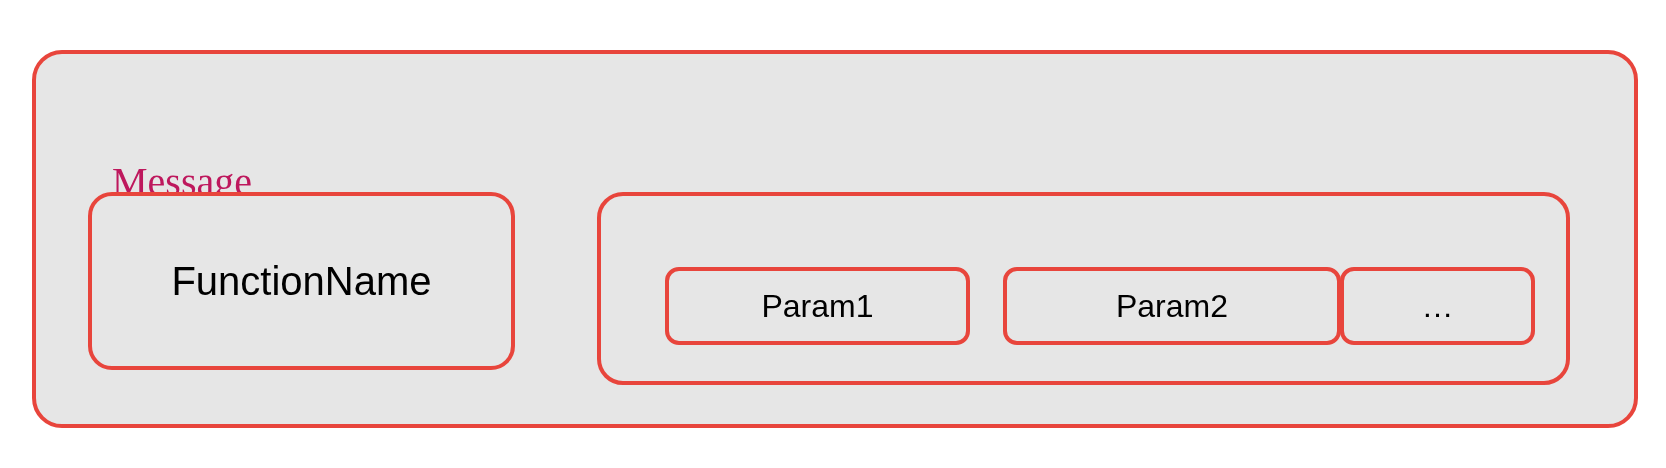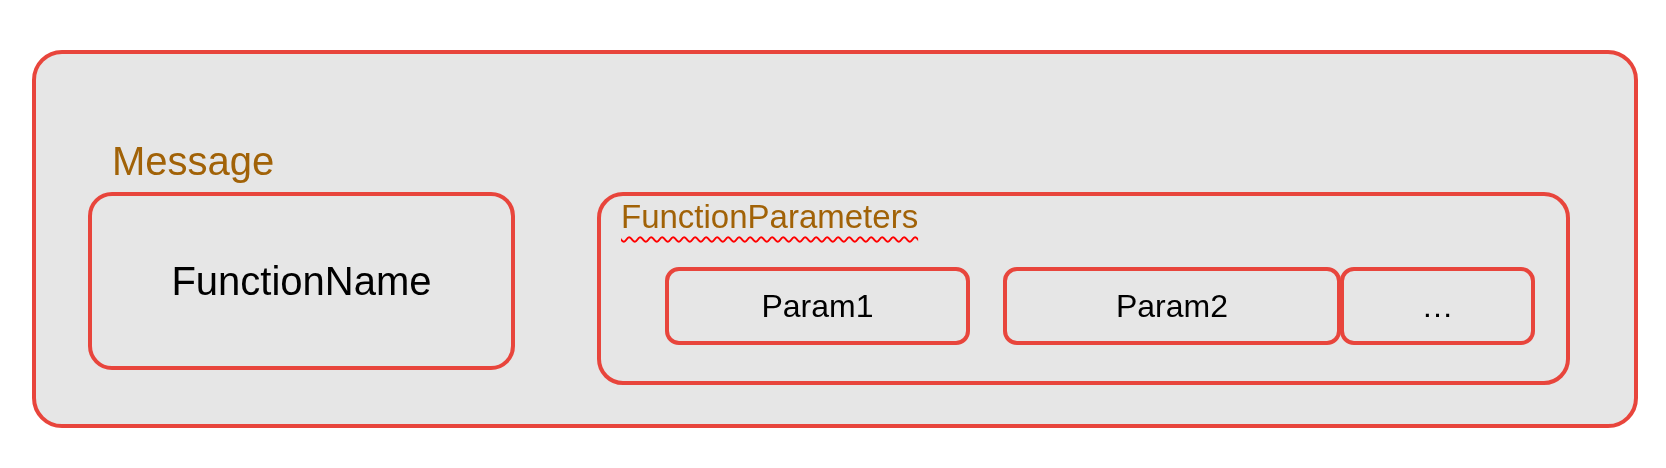--- a/index.html
+++ b/index.html
@@ -64,24 +64,25 @@
     border-radius: 14px;
     border-width: 4px;
   }
   .node--param-1 { left: 665px;  width: 305px; padding-left: 40px; }
   .node--param-2 { left: 1003px; width: 338px; }
   .node--param-3 { left: 1340px; width: 195px; }
 
   
   .label {
     position: absolute;
-    color: #a16207;
-    font-family: Liberation Sans, sans-serif;
+    color: #be185d;
+    font-family: Liberation Serif, serif;
     white-space: nowrap;
     line-height: 1;
+    margin-top: 21px;
   }
 
   
   .label--message {
     left: 76px;
     top: 87px;
     font-size: 40px;
   }
 
   .label--function-parameters {
@@ -121,21 +122,20 @@
 
     <span class="label label--message">Message</span>
   </div>
 
   <div class="node node--function-name">
     <span class="centered-label">FunctionName</span>
   </div>
 
   <div class="node node--function-parameters"></div>
 
-  <span class="label label--function-parameters">FunctionParameters</span>
 
   <div class="node node--param node--param-1">
     <span class="centered-label">Param1</span>
   </div>
 
   <div class="node node--param node--param-2">
     <span class="centered-label">Param2</span>
   </div>
 
   <div class="node node--param node--param-3">

